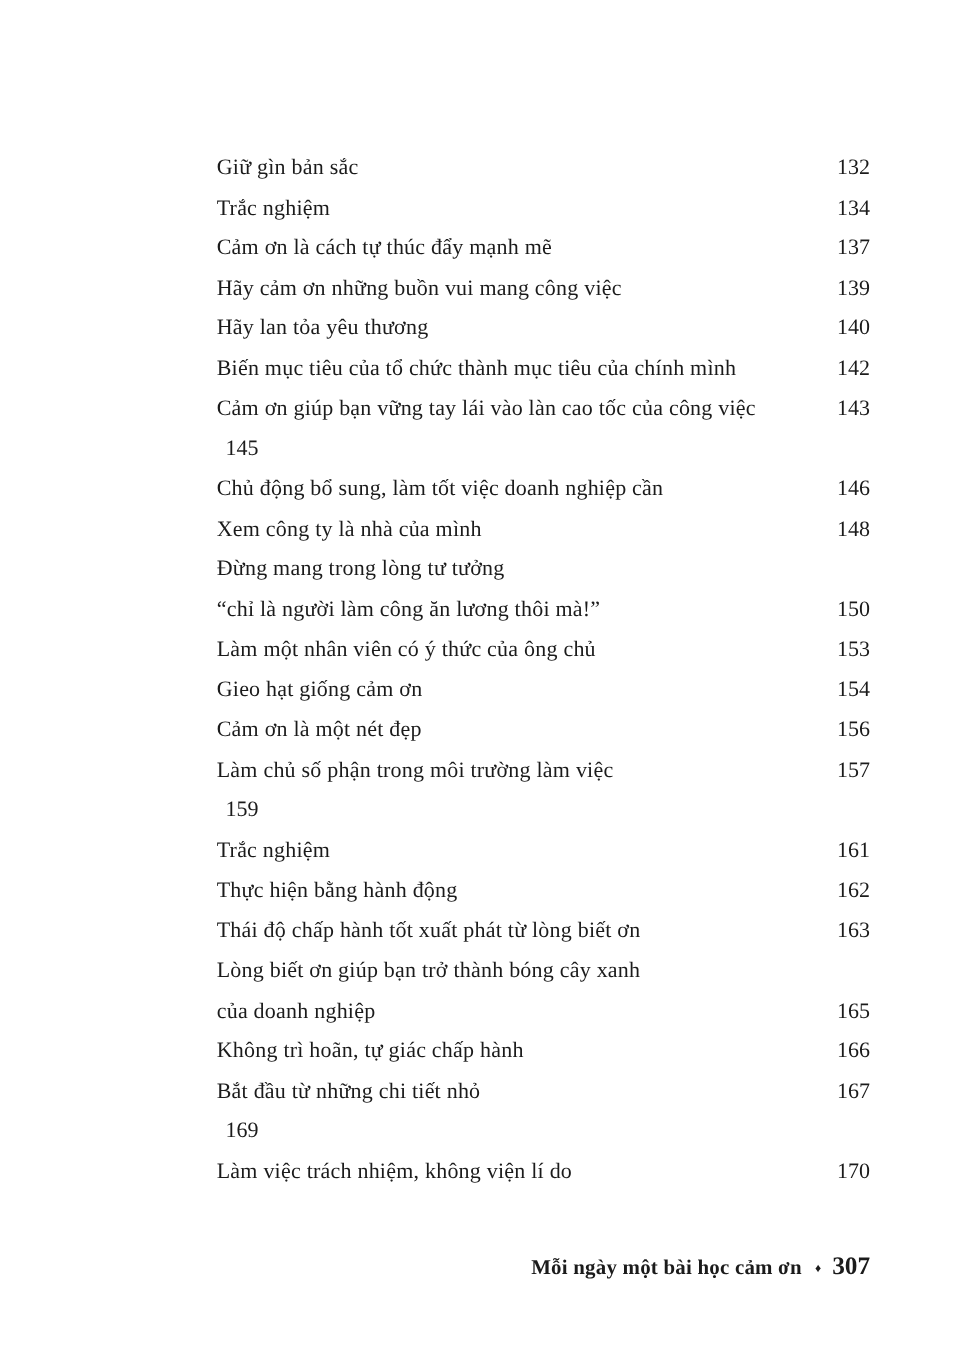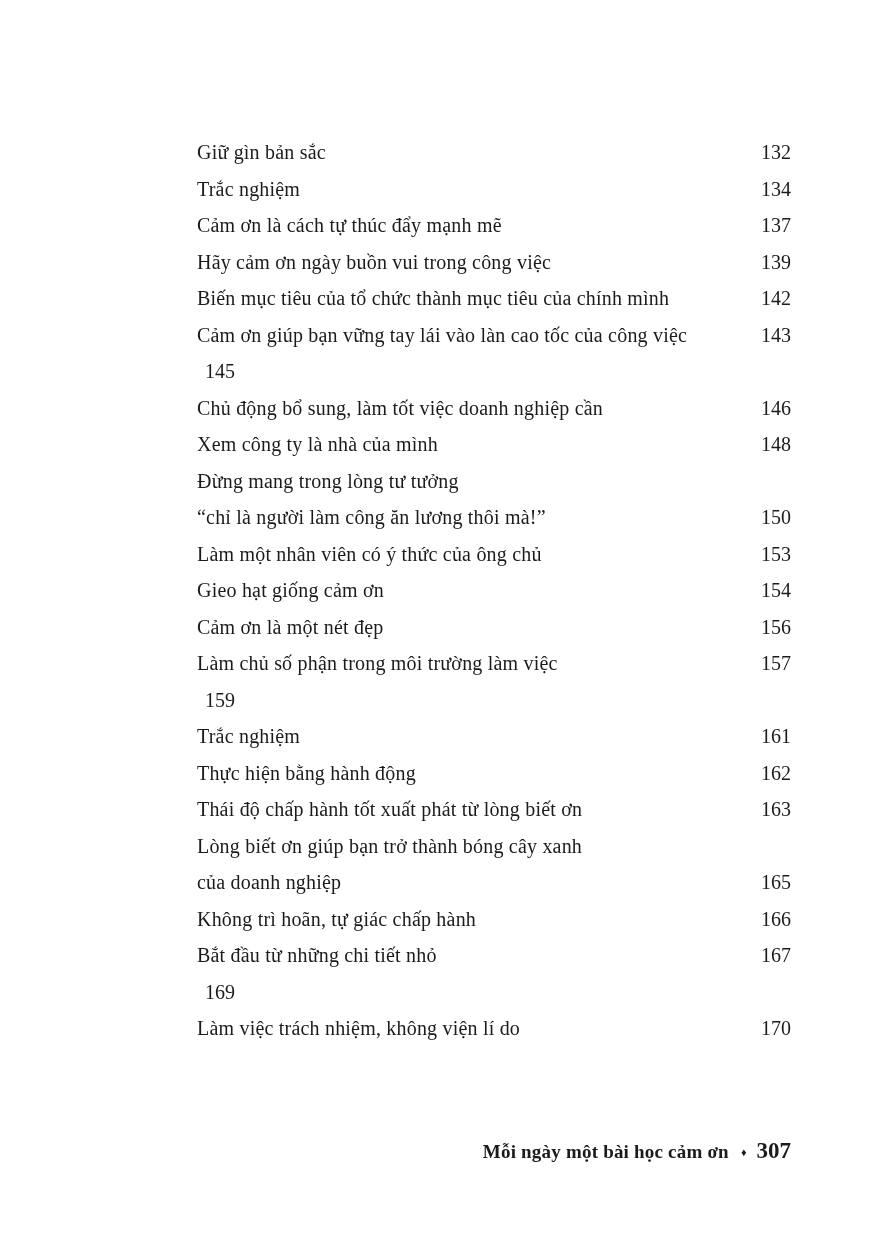--- a/index.html
+++ b/index.html
@@ -81,24 +81,28 @@
       <span class="toc-title">Trắc nghiệm</span>
       <span class="toc-page">134</span>
     </div>
 
     <div class="toc-row">
       <span class="toc-title">Cảm ơn là cách tự thúc đẩy mạnh mẽ</span>
       <span class="toc-page">137</span>
     </div>
 
     <div class="toc-row">
-      <span class="toc-title">Hãy cảm ơn ngày buồn vui trong công việc</span>
+      <span class="toc-title">Hãy cảm ơn những buồn vui mang công việc</span>
       <span class="toc-page">139</span>
     </div>
 
+    <div class="toc-row">
+      <span class="toc-title">Hãy lan tỏa yêu thương</span>
+      <span class="toc-page">140</span>
+    </div>
 
     <div class="toc-row">
       <span class="toc-title">Biến mục tiêu của tổ chức thành mục tiêu của chính mình</span>
       <span class="toc-page">142</span>
     </div>
 
     <div class="toc-row">
       <span class="toc-title">Cảm ơn giúp bạn vững tay lái vào làn cao tốc của công việc</span>
       <span class="toc-page">143</span>
     </div>

